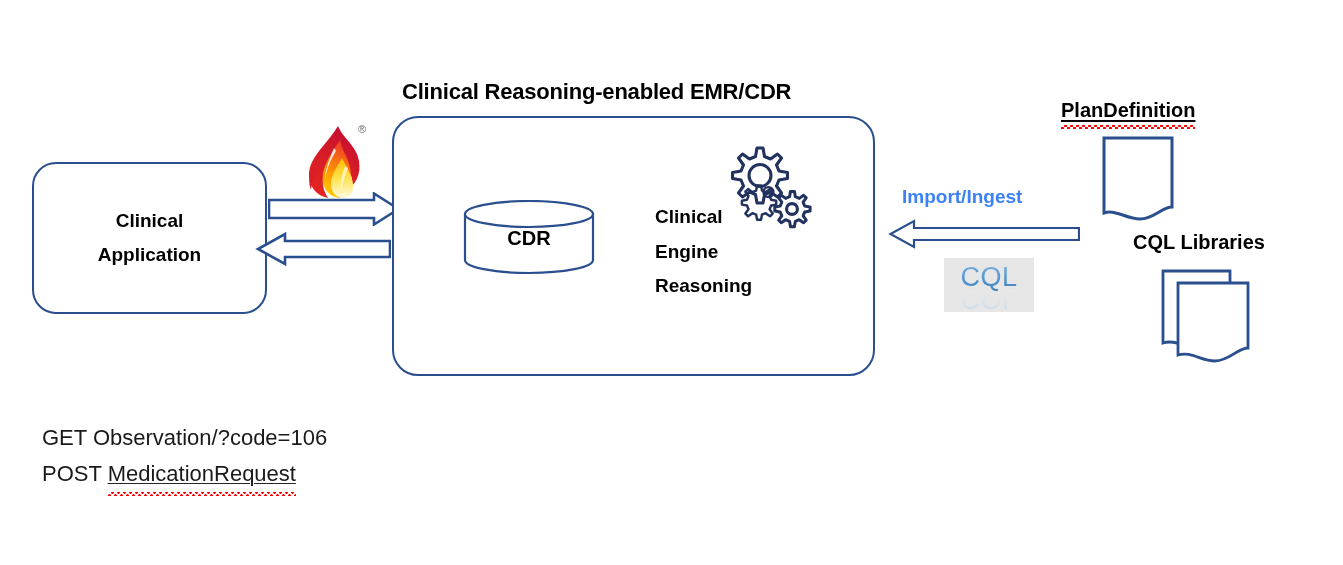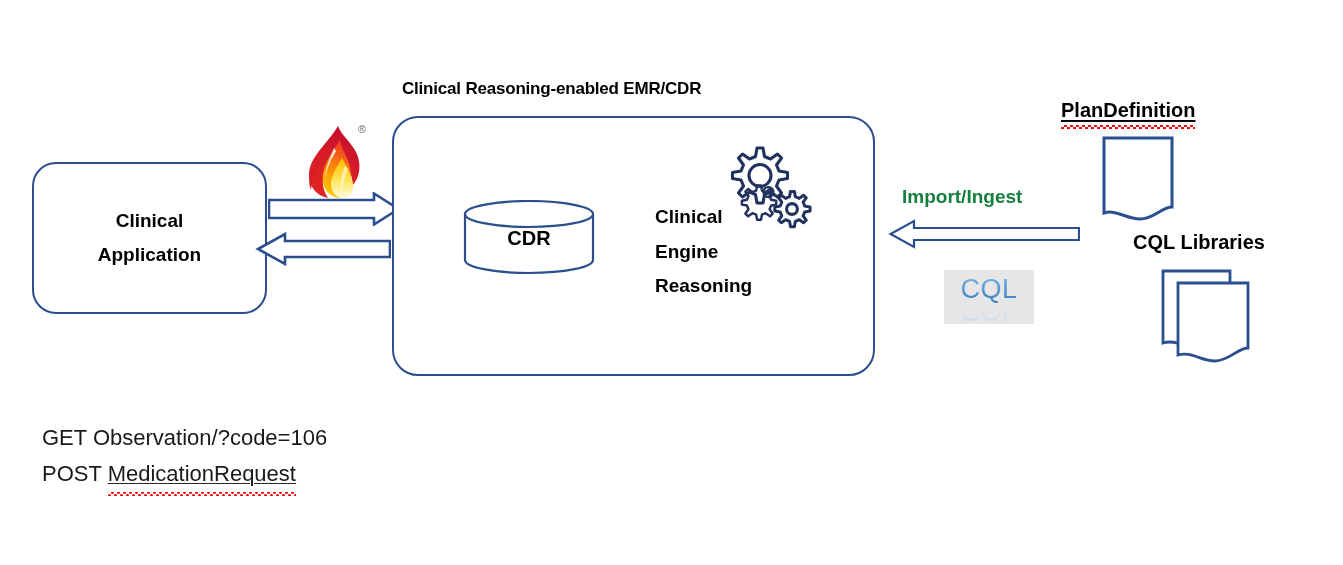--- a/index.html
+++ b/index.html
@@ -15,41 +15,41 @@
     position: relative;
     width: 1343px;
     height: 565px;
     background: #ffffff;
     overflow: hidden;
   }
   .abs { position: absolute; }
 
   
   .diagram-title {
-    font-size: 17px;
+    font-size: 22px;
     font-weight: bold;
     color: #000000;
     white-space: nowrap;
     letter-spacing: -0.2px;
   }
   .node-title {
     font-size: 20px;
     font-weight: bold;
     color: #000000;
     white-space: nowrap;
   }
   .node-title.underlined {
     text-decoration: underline;
     text-decoration-thickness: 2px;
     text-underline-offset: 3px;
   }
   .arrow-label {
     font-size: 19px;
     font-weight: bold;
-    color: #15803d;
+    color: #3b82f6;
     white-space: nowrap;
   }
 
   
   .rbox {
     border: 2.5px solid #2b4f8e;
     border-radius: 26px;
     background: #ffffff;
     box-sizing: border-box;
   }
@@ -234,21 +234,21 @@
   </div>
 
   <div class="abs arrow-label" style="left:902px; top:186px;">Import/Ingest</div>
 
   <div class="abs" style="left:888px; top:219px; width:192px; height:30px;">
     <svg width="192" height="30" viewBox="0 0 192 30">
       <path d="M191 9 L26 9 L26 2 L2.5 15 L26 28 L26 21 L191 21 Z" fill="#ffffff" stroke="#2b4f8e" stroke-width="2.2" stroke-linejoin="miter"></path>
     </svg>
   </div>
 
-  <div class="abs cql-logo" style="left:944px; top:270px; width:90px; height:54px;">
+  <div class="abs cql-logo" style="left:944px; top:258px; width:90px; height:54px;">
     <svg width="90" height="54" viewBox="0 0 90 54">
       <defs>
         <linearGradient id="cqlGrad" x1="0" y1="0" x2="0" y2="1">
           <stop offset="0%" stop-color="#7fb4e0"></stop>
           <stop offset="45%" stop-color="#5a9bd5"></stop>
           <stop offset="100%" stop-color="#3d7ebd"></stop>
         </linearGradient>
         <linearGradient id="cqlRefl" x1="0" y1="0" x2="0" y2="1">
           <stop offset="0%" stop-color="#9ec8e8" stop-opacity="0.55"></stop>
           <stop offset="100%" stop-color="#ffffff" stop-opacity="0"></stop>

